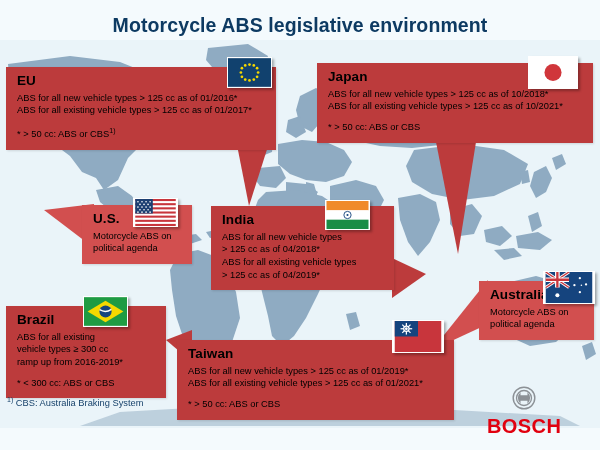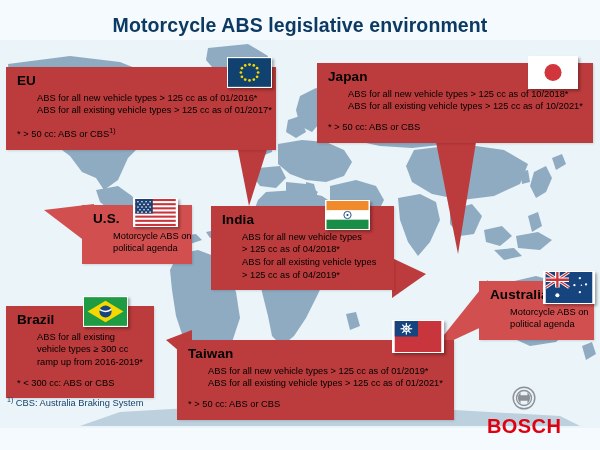--- a/index.html
+++ b/index.html
@@ -23,21 +23,21 @@
   }
 
   
   .box{position:absolute;z-index:25;color:#000000;box-sizing:border-box;}
   .box .panel{
     background:#bc3b3c;padding:7px 10px 9px 11px;box-sizing:border-box;
     box-shadow:1px 1px 2px rgba(0,0,0,.12);
   }
   .box.light .panel{background:#d24f4f;}
   .box h3{margin:0 0 3px 0;font-size:13.5px;font-weight:bold;line-height:1.1;letter-spacing:.1px;}
-  .box .ln{font-size:9.3px;line-height:12.6px;white-space:nowrap;margin-left:20px;}
+  .box .ln{font-size:9.3px;line-height:12.6px;white-space:nowrap;}
   .box .ft{font-size:9.3px;line-height:12.6px;margin-top:8px;white-space:nowrap;}
   .box .ln sup,.box .ft sup{font-size:7px;vertical-align:super;}
 
   
   .tail{position:absolute;z-index:24;overflow:visible;}
   .tail path{fill:#bc3b3c;}
   .tail.light path{fill:#d24f4f;}
 
   
   .flag{
@@ -200,21 +200,21 @@
   <div class="box" style="left:211px;top:206px;width:183px;">
     <div class="panel">
       <h3>India</h3>
       <div class="ln">ABS for all new vehicle types</div>
       <div class="ln">&gt; 125 cc as of 04/2018*</div>
       <div class="ln">ABS for all existing vehicle types</div>
       <div class="ln">&gt; 125 cc as of 04/2019*</div>
     </div>
   </div>
 
-  <div class="box" style="left:6px;top:306px;width:148px;">
+  <div class="box" style="left:6px;top:306px;width:160px;">
     <div class="panel">
       <h3>Brazil</h3>
       <div class="ln">ABS for all existing</div>
       <div class="ln">vehicle types ≥ 300 cc</div>
       <div class="ln">ramp up from 2016-2019*</div>
       <div class="ft">* &lt; 300 cc: ABS or CBS</div>
     </div>
   </div>
 
   <div class="box" style="left:177px;top:340px;width:277px;">

